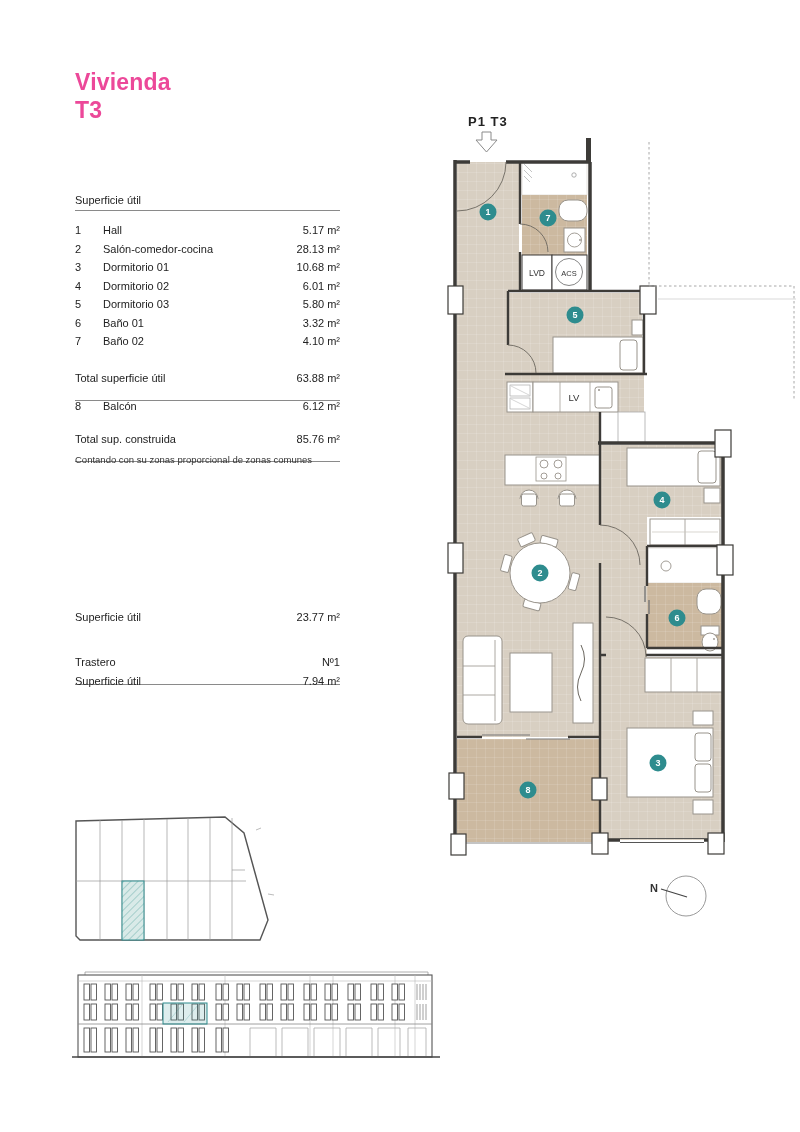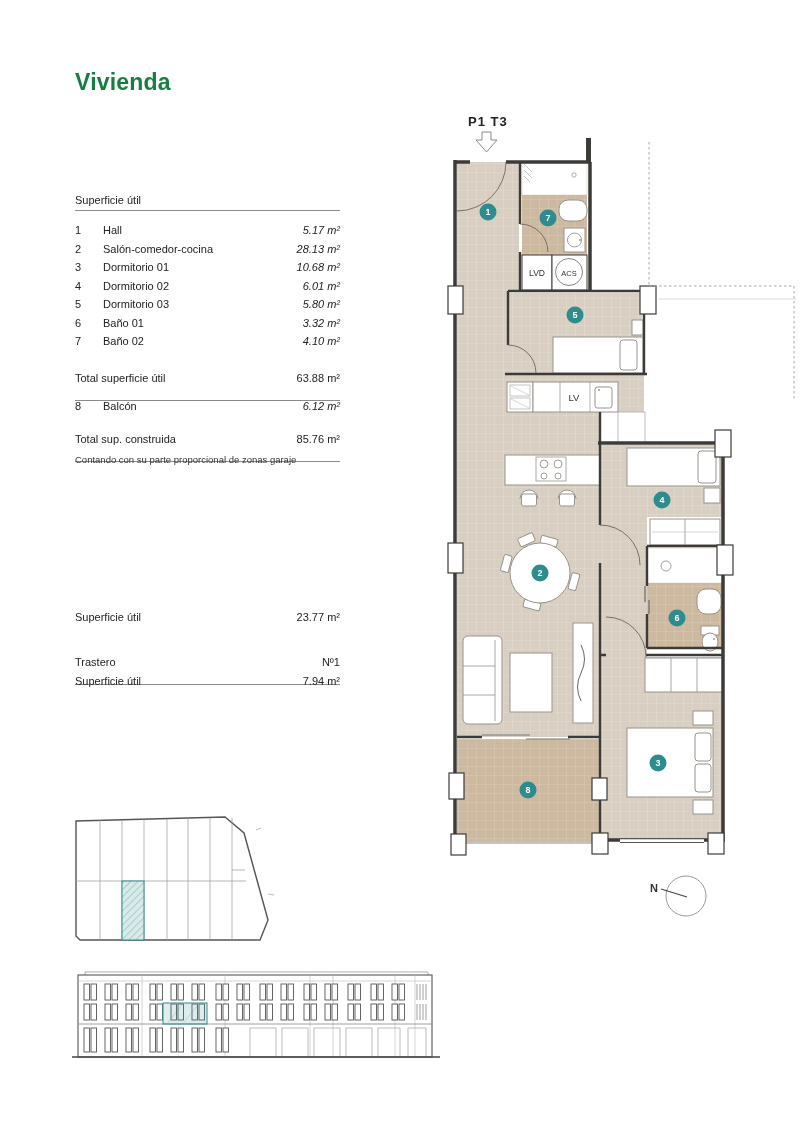--- a/index.html
+++ b/index.html
@@ -1,45 +1,46 @@
 <!DOCTYPE html>
 <html><head>
 <meta charset="utf-8">
 <style>
   html,body{margin:0;padding:0;background:#fff;}
   .sheet{position:relative;width:800px;height:1132px;background:#ffffff;
          font-family:"Liberation Sans",sans-serif;color:#222;overflow:hidden;}
   .abs{position:absolute;}
-  #title{left:75px;top:68px;font-size:23px;font-weight:bold;line-height:28px;color:#15803d;letter-spacing:.2px;}
+  #title{left:75px;top:68px;font-size:23px;font-weight:bold;line-height:28px;color:#ec4899;letter-spacing:.2px;}
   .tbl{left:75px;width:265px;font-size:11px;color:#222;}
   .hdr{border-bottom:1px solid #8a8a8a;padding-bottom:4px;}
   .srow{display:flex;height:18.5px;align-items:flex-start;}
   .srow .num{width:28px;}
   .srow .name{flex:1;}
-  .srow .val{text-align:right;white-space:nowrap;font-style:italic;}
+  .srow .val{text-align:right;white-space:nowrap;}
   .linerow{display:flex;border-bottom:1px solid #8a8a8a;padding-bottom:16px;}
   .linerow .name{flex:1;}
   .flexrow{display:flex;}
   .flexrow .name{flex:1;}
   .note{font-size:9.5px;color:#333;}
   svg{position:absolute;overflow:visible;}
   svg text{font-family:"Liberation Sans",sans-serif;}
   .wall{stroke:#3d3b38;fill:none;}
   .furn{fill:#ffffff;stroke:#98938b;stroke-width:1;}
   .arc{stroke:#6b675f;stroke-width:0.9;fill:none;}
   .pillar{fill:#ffffff;stroke:#3d3b38;stroke-width:1.2;}
   .roomnum{fill:#ffffff;font-size:9px;font-weight:bold;text-anchor:middle;}
 </style>
 </head>
 <body>
 
 <div class="sheet">
 
   <div class="abs" id="title">
     <div>Vivienda</div>
+    <div>T3</div>
   </div>
 
   <div class="abs tbl hdr" style="top:194px">Superficie útil</div>
 
   <div class="abs tbl" style="top:224px">
     <div class="srow">
       <span class="num">1</span>
       <span class="name">Hall</span>
       <span class="val">5.17 m²</span>
     </div>
@@ -84,21 +85,21 @@
     <span class="num">8</span>
     <span class="name">Balcón</span>
     <span class="val">6.12 m²</span>
   </div>
 
   <div class="abs tbl linerow" style="top:433px">
     <span class="name">Total sup. construida</span>
     <span class="val">85.76 m²</span>
   </div>
 
-  <div class="abs tbl note" style="top:454px">Contando con su parte proporcional de zonas garaje</div>
+  <div class="abs tbl note" style="top:454px">Contando con su zonas proporcional de zonas comunes</div>
 
   <div class="abs tbl flexrow" style="top:611px">
     <span class="name">Superficie útil</span>
     <span class="val">23.77 m²</span>
   </div>
 
   <div class="abs tbl linerow" style="top:656px">
     <span class="name">Trastero</span>
     <span class="val">Nº1</span>
   </div>

